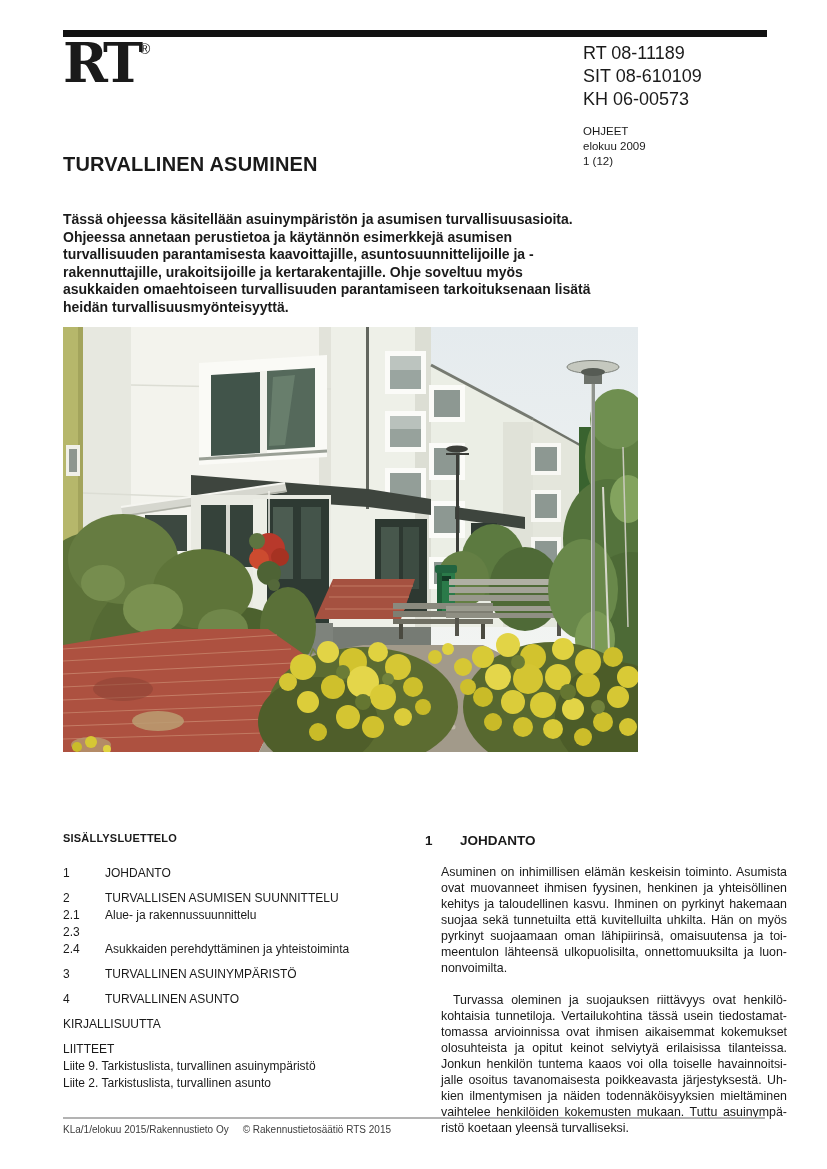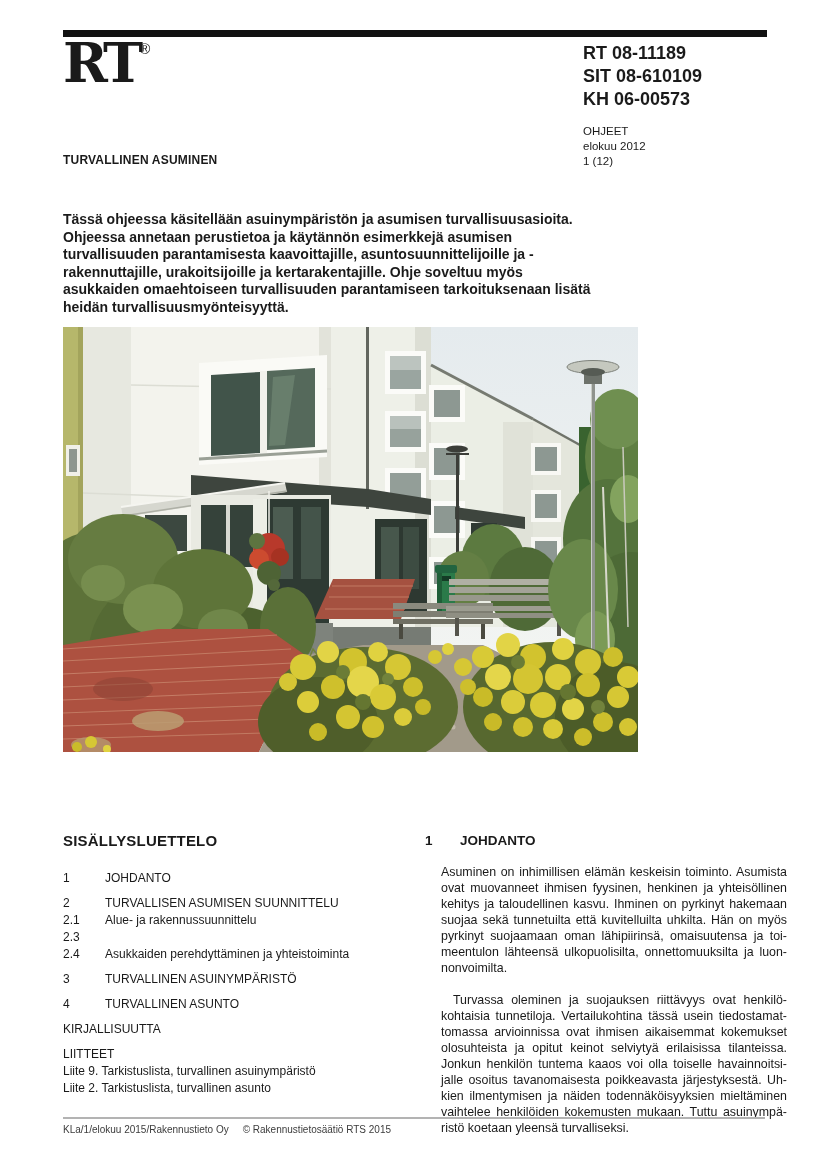--- a/index.html
+++ b/index.html
@@ -4,29 +4,29 @@
 <style>
   html,body{margin:0;padding:0;background:#ffffff;}
   .page{
     position:relative;width:827px;height:1169px;background:#ffffff;
     font-family:"Liberation Sans",sans-serif;color:#1a1a1a;overflow:hidden;
   }
   .topbar{position:absolute;left:63px;top:30px;width:704px;height:7px;background:#111;}
   .logo{position:absolute;left:63px;top:36px;font-family:"DejaVu Serif",serif;
     font-weight:bold;font-size:54px;letter-spacing:-4px;line-height:1;text-align:center;}
   .logo-reg{font-size:15px;letter-spacing:0;vertical-align:28px;font-family:"Liberation Sans",sans-serif;font-weight:normal;}
-  .codes{position:absolute;left:583px;top:42px;font-weight:bold;font-size:18px;line-height:23px;}
+  .codes{position:absolute;left:583px;top:42px;font-weight:normal;font-size:18px;line-height:23px;}
   .meta{position:absolute;left:583px;top:124px;font-size:11.5px;line-height:15px;}
-  .doc-title{position:absolute;left:63px;top:153px;font-weight:bold;font-size:12px;letter-spacing:.2px;}
+  .doc-title{position:absolute;left:63px;top:153px;font-weight:bold;font-size:20px;letter-spacing:.2px;}
   .intro{position:absolute;left:63px;top:211px;width:528px;font-weight:bold;
     font-size:14px;line-height:17.5px;}
   .photo-wrap{position:absolute;left:63px;top:327px;width:575px;height:425px;}
   .photo-wrap svg{display:block;width:100%;height:100%;}
   .col-left{position:absolute;left:63px;top:832px;width:350px;font-size:12px;}
-  .toc-heading{font-weight:bold;font-size:15px;margin:0 0 21px 0;letter-spacing:.2px;}
+  .toc-heading{font-weight:bold;font-size:11px;margin:0 0 21px 0;letter-spacing:.2px;}
   .toc-item{display:flex;line-height:17px;}
   .toc-item.gap{margin-top:8px;}
   .toc-num{flex:0 0 42px;}
   .toc-label{flex:1;}
   .col-right{position:absolute;left:425px;top:833px;width:378px;}
   .section-heading{display:flex;font-weight:bold;font-size:13.5px;margin:0 0 10px 0;}
   .section-num{flex:0 0 35px;}
   .body-para{margin:16px;font-size:12.4px;line-height:16px;text-align:justify;hyphens:manual;}
   .body-para.indent{text-indent:12px;}
   .footer-rule{position:absolute;left:63px;top:1117px;width:702px;height:2px;background:#b3b3b3;}
@@ -43,21 +43,21 @@
   <div class="logo"><span>RT</span><span class="logo-reg">®</span></div>
 
   <div class="codes">
     <div>RT 08-11189</div>
     <div>SIT 08-610109</div>
     <div>KH 06-00573</div>
   </div>
 
   <div class="meta">
     <div>OHJEET</div>
-    <div>elokuu 2012</div>
+    <div>elokuu 2009</div>
     <div>1 (12)</div>
   </div>
 
   <div class="doc-title">TURVALLINEN ASUMINEN</div>
 
   <div class="intro">Tässä ohjeessa käsitellään asuinympäristön ja asumisen turvallisuusasioita. Ohjeessa annetaan perustietoa ja käytännön esimerkkejä asumisen turvallisuuden parantamisesta kaavoittajille, asuntosuunnittelijoille ja -rakennuttajille, urakoitsijoille ja kertarakentajille. Ohje soveltuu myös asukkaiden omaehtoiseen turvallisuuden parantamiseen tarkoituksenaan lisätä heidän turvallisuusmyönteisyyttä.</div>
 
   <div class="photo-wrap">
     <svg viewBox="0 0 575 425" preserveAspectRatio="none" aria-hidden="true">
       <defs>

